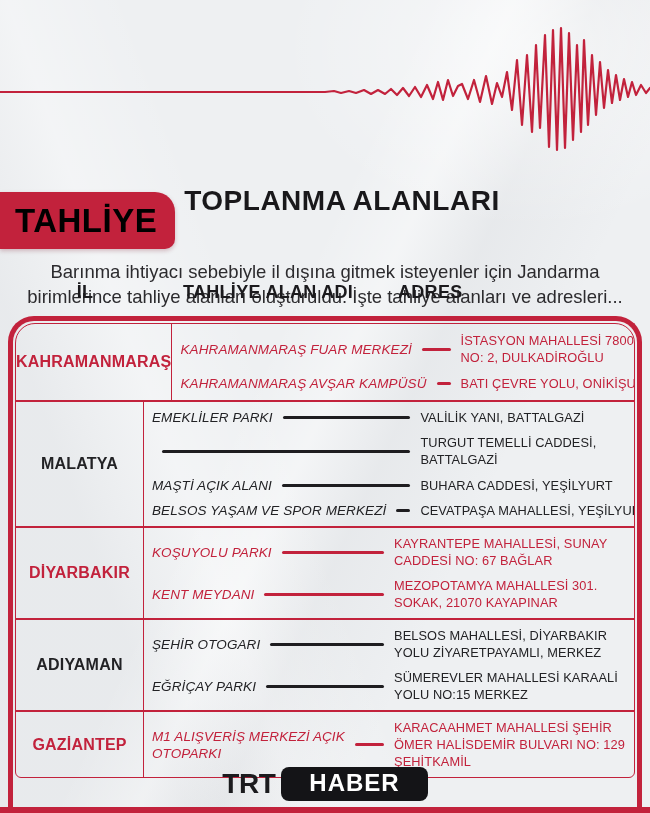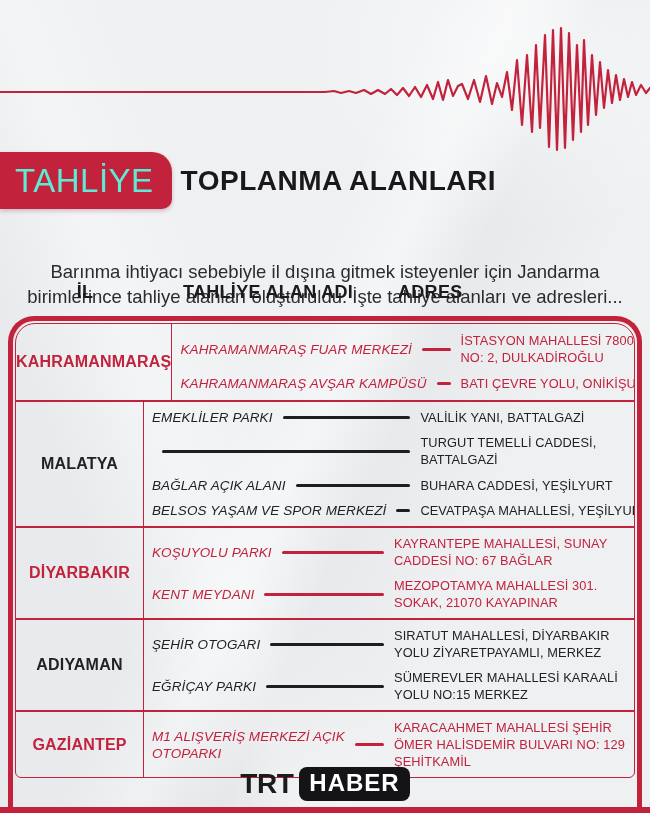--- a/index.html
+++ b/index.html
@@ -15,24 +15,25 @@
     background:
       radial-gradient(ellipse 420px 300px at 82% 6%, rgba(255,255,255,.55), rgba(255,255,255,0) 60%),
       linear-gradient(115deg, rgba(255,255,255,0) 42%, rgba(255,255,255,.35) 50%, rgba(120,125,135,.06) 58%, rgba(255,255,255,0) 70%),
       linear-gradient(250deg, rgba(255,255,255,0) 55%, rgba(255,255,255,.3) 68%, rgba(120,125,135,.05) 80%),
       var(--bg);
   }
   .seismo{position:absolute;top:0;left:0;}
   
   .title-row{position:absolute;top:152px;left:0;right:0;display:flex;align-items:center;}
   .title-badge{
-    background:var(--red);color:#5eead4;height:57px;display:flex;align-items:center;
+    background:var(--red);color:#000000;height:57px;display:flex;align-items:center;
     padding:0 18px 0 15px;border-radius:0 20px 10px 0;
-    font-size:33px;font-weight:normal;letter-spacing:.5px;
+    font-size:33px;font-weight:bold;letter-spacing:.5px;
     box-shadow:0 2px 4px rgba(120,20,40,.25);
+    margin-top:40px;
   }
   .title-rest{
     margin-left:9px;color:#19181b;font-size:28px;font-weight:bold;letter-spacing:.5px;
     white-space:nowrap;
   }
   .subtitle{
     position:absolute;top:240px;left:0;right:0;text-align:center;
     color:#2c2b2e;font-size:18.5px;line-height:25px;
   }
   .subtitle span{display:block;}
@@ -73,21 +74,21 @@
   .accent-red{color:var(--red);}
   .accent-red .connector{background:var(--red);}
   .accent-dark{color:#222225;}
   .accent-dark .connector{background:#1e1d20;}
   
   .footer{position:absolute;left:0;right:0;bottom:8px;height:42px;display:flex;align-items:center;justify-content:center;}
   .logo-trt{color:#1b1b1e;font-size:28px;font-weight:bold;letter-spacing:-.5px;}
   .logo-haber{
     margin-left:6px;background:#141417;color:#fff;
     font-size:24px;font-weight:bold;letter-spacing:1px;
-    padding:2px 10px 4px;border-radius:8px;
+    padding:2px 28px 4px;border-radius:8px;
   }
   .bottom-bar{position:absolute;left:0;right:0;bottom:0;height:6px;background:var(--red);}
 </style>
 </head>
 <body>
 
 <svg class="seismo" width="650" height="160" viewBox="0 0 650 160">
   <polyline fill="none" stroke="#c2223c" stroke-width="2.2" stroke-linejoin="round" stroke-linecap="round" points="0,92 325,92 334,91 341,93 349,91 356,93 364,90 371,94 378,90 385,94 391,89 397,95 403,88 409,96 415,87 421,97 427,85 433,99 438,82 443,100 448,80 453,96 458,86 462,84 468,99 474,80 480,102 486,76 492,104 497,83 502,97 507,72 512,110 517,60 522,125 527,55 532,132 536,45 540,128 545,35 549,147 553,30 557,150 561,28 565,148 569,33 573,140 577,45 581,132 584,40 588,125 592,55 596,115 600,62 604,108 608,70 612,103 616,75 620,100 624,79 628,97 632,82 636,95 641,85 646,93 650,88"></polyline>
 </svg>
 
@@ -147,21 +148,21 @@
           </div>
           <div class="site-row">
             <div class="connector"></div>
             <div class="site-address">
               <span>TURGUT TEMELLİ CADDESİ,</span>
               <span>BATTALGAZİ</span>
             </div>
           </div>
           <div class="site-row">
             <div class="site-name">
-              <span>BAĞLAR AÇIK ALANI</span>
+              <span>MAŞTİ AÇIK ALANI</span>
             </div>
             <div class="connector"></div>
             <div class="site-address">
               <span>BUHARA CADDESİ, YEŞİLYURT</span>
             </div>
           </div>
           <div class="site-row">
             <div class="site-name">
               <span>BELSOS YAŞAM VE SPOR MERKEZİ</span>
             </div>
@@ -199,21 +200,21 @@
       </div>
       <div class="group accent-dark">
         <div class="city-cell">ADIYAMAN</div>
         <div class="rows-cell">
           <div class="site-row">
             <div class="site-name">
               <span>ŞEHİR OTOGARI</span>
             </div>
             <div class="connector"></div>
             <div class="site-address">
-              <span>SIRATUT MAHALLESİ, DİYARBAKIR</span>
+              <span>BELSOS MAHALLESİ, DİYARBAKIR</span>
               <span>YOLU ZİYARETPAYAMLI, MERKEZ</span>
             </div>
           </div>
           <div class="site-row">
             <div class="site-name">
               <span>EĞRİÇAY PARKI</span>
             </div>
             <div class="connector"></div>
             <div class="site-address">
               <span>SÜMEREVLER MAHALLESİ KARAALİ</span>

